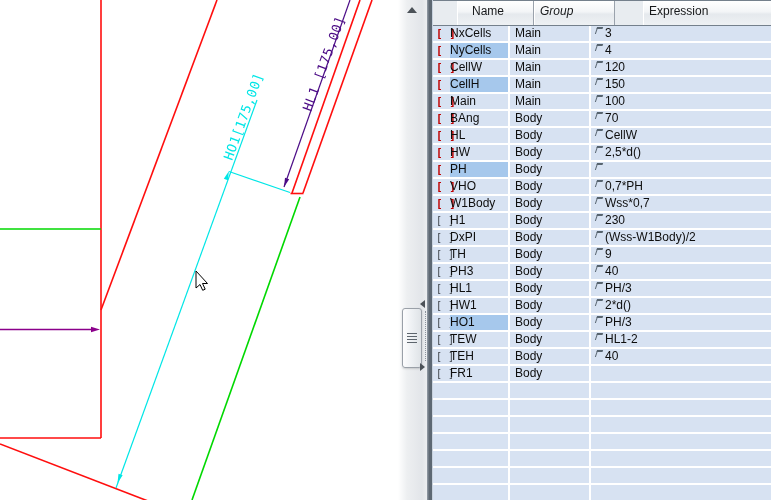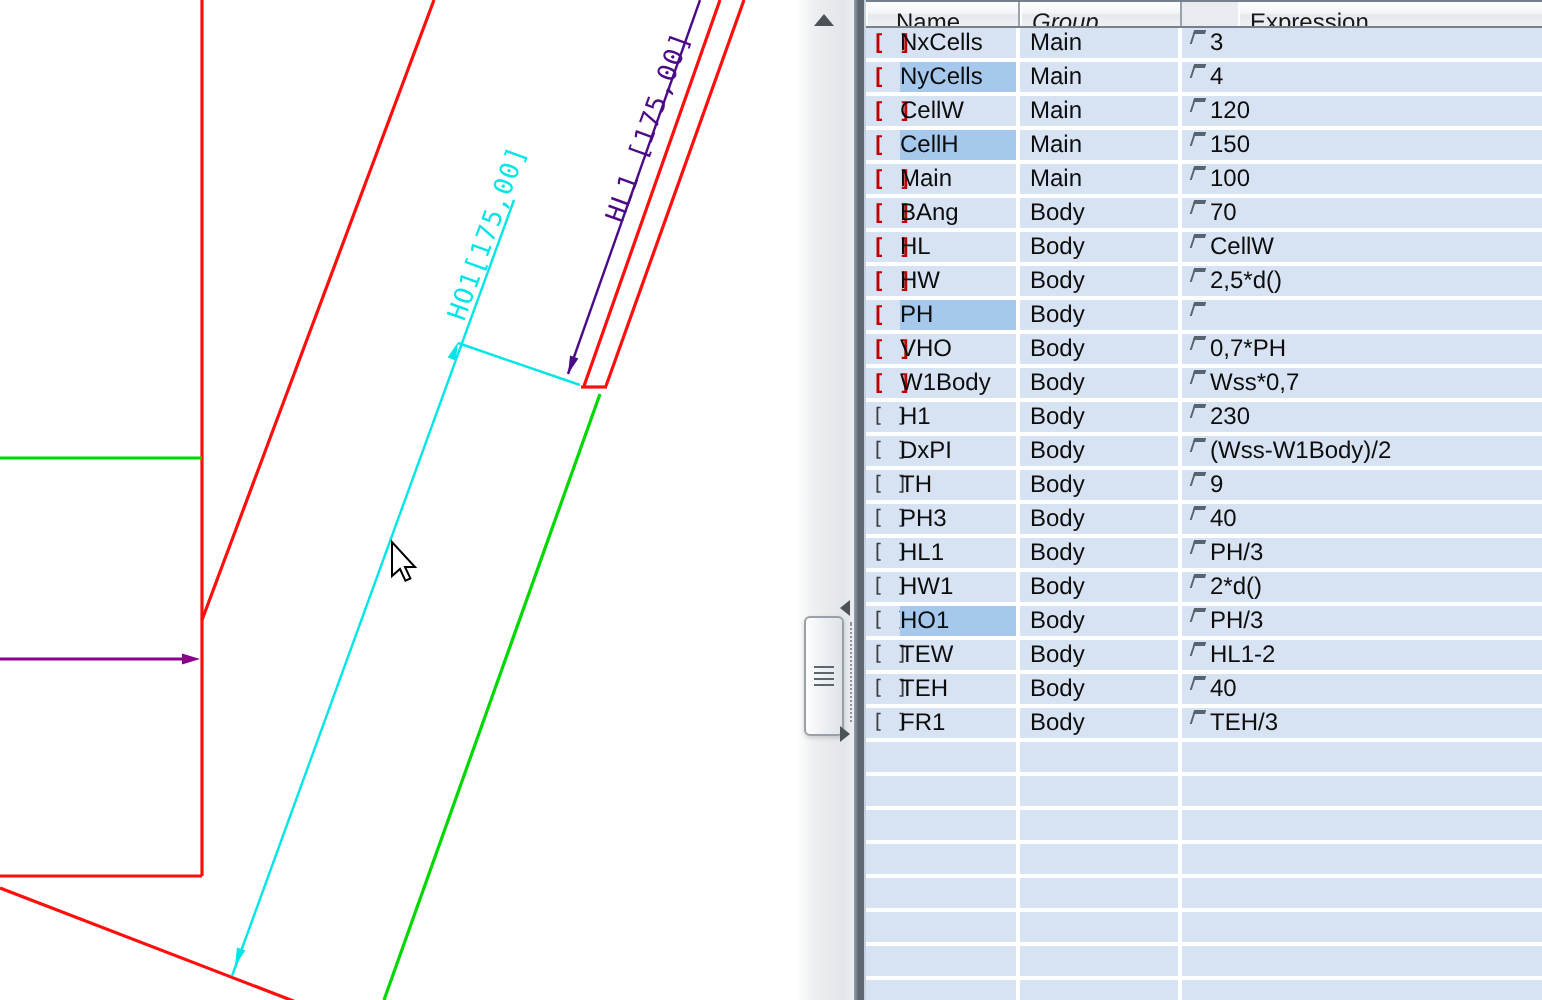--- a/index.html
+++ b/index.html
@@ -52,23 +52,24 @@
     position:absolute;left:427px;top:0;width:5px;height:500px;
     background:linear-gradient(90deg,#97a0aa,#5d6873 45%,#5d6873);
   }
   
   #tablepanel{
     position:absolute;left:432px;top:0;width:339px;height:500px;
     background:var(--row_bg);border-left:1px solid #c8d2de;box-sizing:border-box;
     font-size:12px;color:#0d0d0d;
   }
   #thead{
-    display:flex;height:14px;box-sizing:border-box;
+    display:flex;height:26px;box-sizing:border-box;
     border-top:1px solid #74808c;border-bottom:1px solid #74808c;
     background:#e8ecf0;
+    padding-left:24px;
   }
   .hcell{
     box-sizing:border-box;height:100%;
     background:linear-gradient(#ffffff,#f3f5f7 45%,#e5e9ed 55%,#eef1f4);
     border-right:1px solid #9aa2ac;box-shadow:inset 1px 0 0 #ffffff;
     padding-top:3px;white-space:nowrap;overflow:hidden;color:#16181a;
   }
   .h-name{width:77px;padding-left:15px;}
   .h-group{width:81px;padding-left:6px;font-style:italic;}
   .h-expr{flex:1;padding-left:6px;border-right:none;margin-left:28px;}
@@ -303,21 +304,20 @@
         </div>
         <div class="cell c-group">Body</div>
         <div class="cell c-expr"><div class="fx"></div><div class="etext">40</div></div>
       </div>
       <div class="trow">
         <div class="cell c-name">
           <div class="vicon">[ ]</div>
           <div class="ntext">FR1</div>
         </div>
         <div class="cell c-group">Body</div>
-        <div class="cell c-expr"><div class="fx"></div><div class="etext">TEH/3</div></div>
       </div>
       <div class="trow empty">
         <div class="cell c-name"></div>
         <div class="cell c-group"></div>
         <div class="cell c-expr"></div>
       </div>
       <div class="trow empty">
         <div class="cell c-name"></div>
         <div class="cell c-group"></div>
         <div class="cell c-expr"></div>

